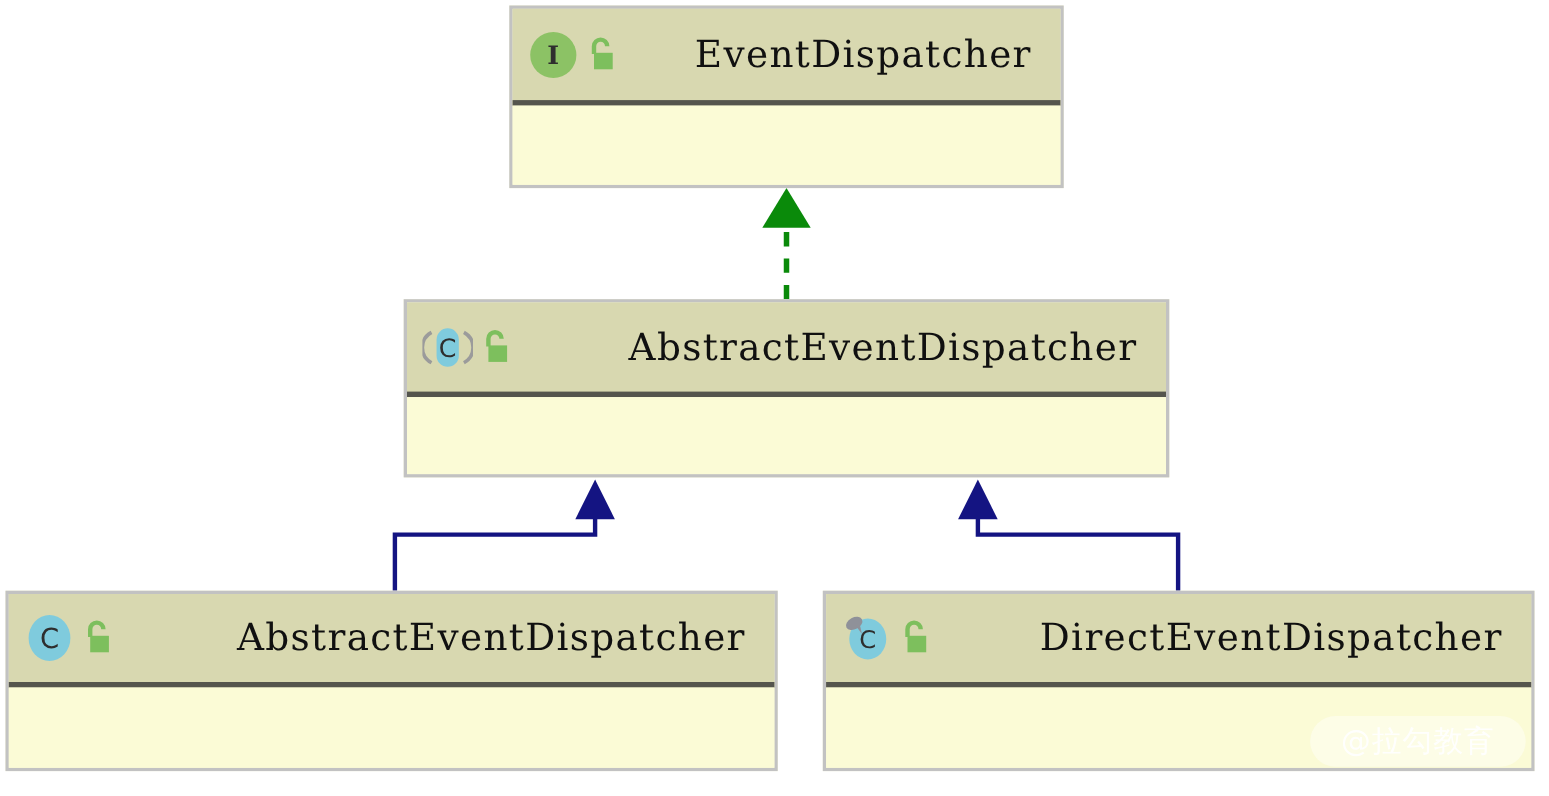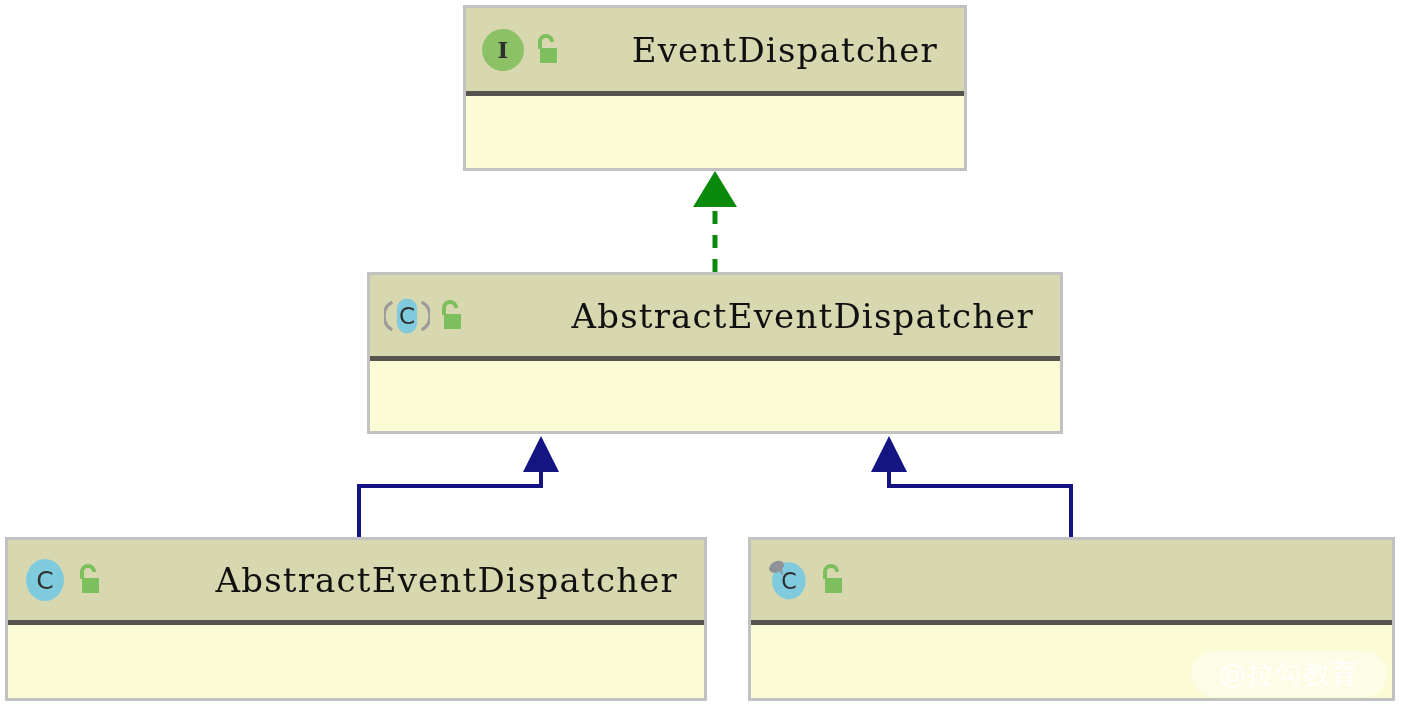--- a/index.html
+++ b/index.html
@@ -201,20 +201,21 @@
             <path d="M15 13 L21 21 L19 12 Z" fill="#8f9199"></path>
           </g>
         </svg>
       </span>
       <span class="icon-lock">
         <svg width="30" height="34" viewBox="0 0 30 34" xmlns="http://www.w3.org/2000/svg">
           <path d="M10 16 L10 9 A6 6 0 0 1 22 9" fill="none" stroke="#7dbf5d" stroke-width="4"></path>
           <rect x="10" y="15" width="17" height="15" fill="#7dbf5d"></rect>
         </svg>
       </span>
+      <span class="uml-title">DirectEventDispatcher</span>
     </div>
     <div class="uml-body"></div>
   </div>
 
   <div id="watermark">
     <span class="wm-text">@拉勾教育</span>
   </div>
 
 </div>
 

